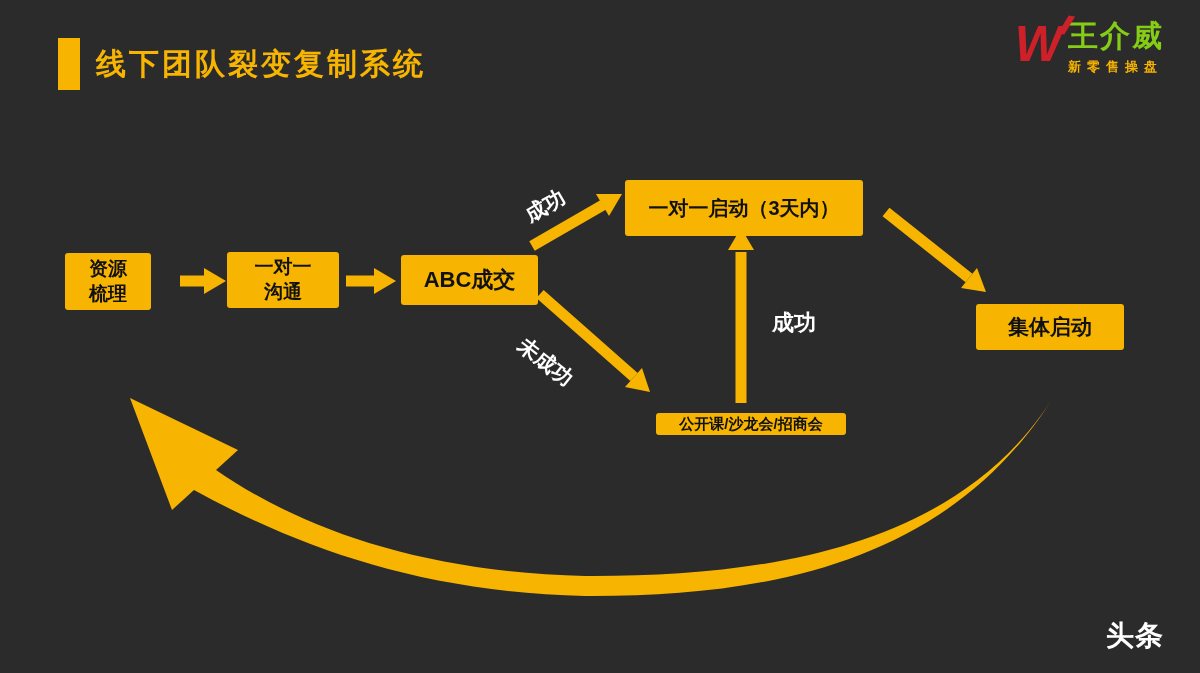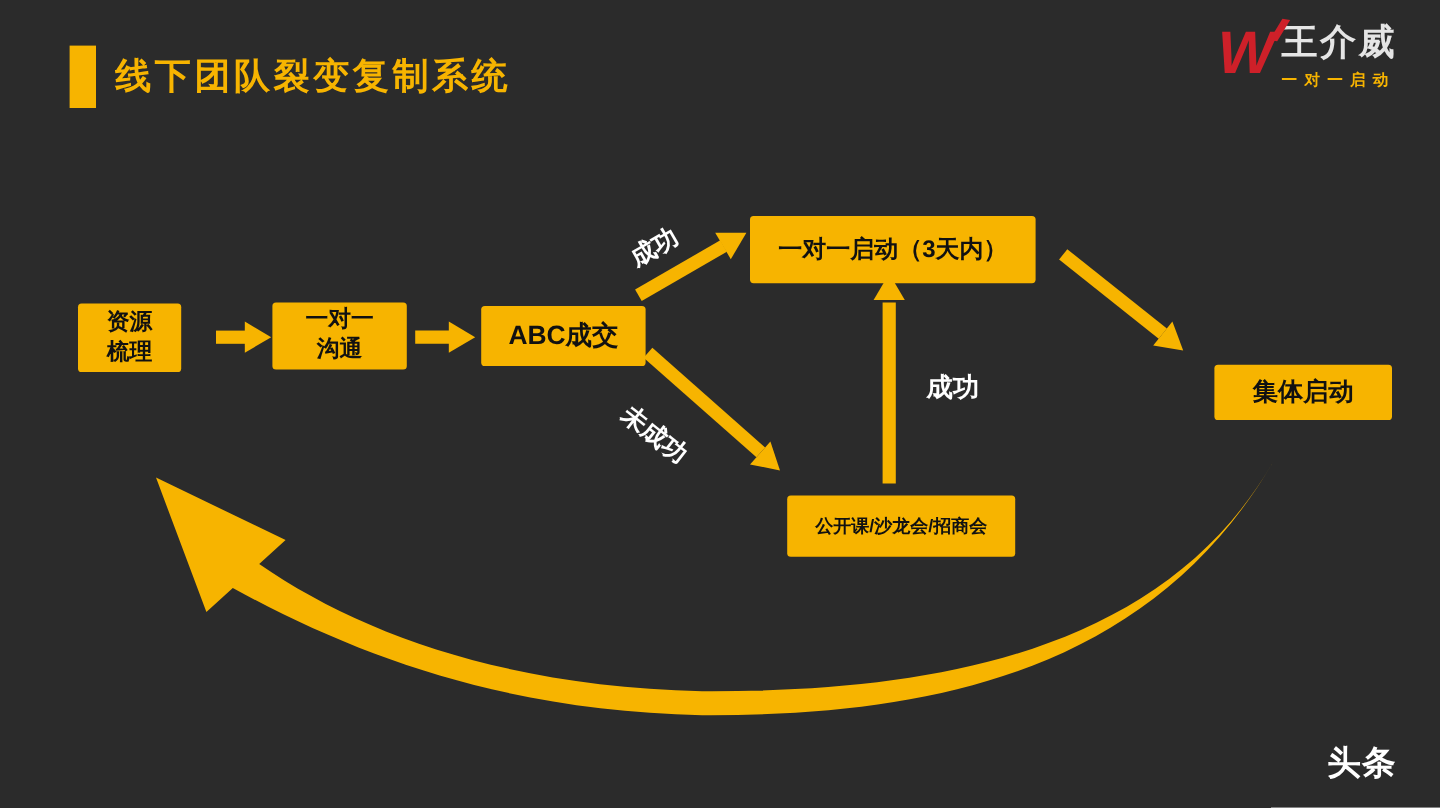--- a/index.html
+++ b/index.html
@@ -25,37 +25,37 @@
   .logo-mark-wrap { position:relative; margin-right:6px; }
   .logo-mark {
     font-size:50px; font-weight:bold; font-style:italic;
     color:var(--logo-red); line-height:52px; display:inline-block;
   }
   .logo-spark {
     position:absolute; top:-2px; right:-8px; width:7px; height:18px;
     background:var(--logo-red); transform:skewX(-25deg) rotate(8deg);
   }
   .logo-text { display:flex; flex-direction:column; }
-  .logo-name { font-size:30px; font-weight:bold; color:#e5e5e5; line-height:36px; letter-spacing:2px; }
+  .logo-name { font-size:30px; font-weight:bold; color:#84cc16; line-height:36px; letter-spacing:2px; }
   .logo-subtitle { font-size:13px; font-weight:bold; color:var(--accent); letter-spacing:6px; margin-top:4px; }
 
   
   .node {
     position:absolute; z-index:2;
     background:var(--accent); color:var(--box-text);
     font-weight:bold; text-align:center;
     display:flex; align-items:center; justify-content:center;
     white-space:pre-line; border-radius:3px; line-height:1.3;
   }
   .node-resource  { left:65px;  top:253px; width:86px; height:57px; font-size:19px; }
   .node-oneonone  { left:227px; top:252px; width:112px; height:56px; font-size:19px; }
   .node-abc       { left:401px; top:255px; width:137px; height:50px; font-size:22px; }
   .node-launch    { left:625px; top:180px; width:238px; height:56px; font-size:20px; }
-  .node-openclass { left:656px; top:413px; width:190px; height:51px; font-size:15px; }
-  .node-group     { left:976px; top:304px; width:148px; height:46px; font-size:21px;margin-left:36px; }
+  .node-openclass { left:656px; top:413px; width:190px; height:22px; font-size:15px; }
+  .node-group     { left:976px; top:304px; width:148px; height:46px; font-size:21px; }
 
   
   .arrow-label {
     position:absolute; z-index:3; color:#FFFFFF; font-weight:bold;
     white-space:nowrap;
   }
   .label-success-top { left:524px; top:192px; font-size:21px; transform:rotate(-30deg); }
   .label-fail        { left:514px; top:348px; font-size:21px; transform:rotate(38deg); }
   .label-success-mid { left:772px; top:308px; font-size:22px; }
 
@@ -126,21 +126,21 @@
     <div class="page-title">线下团队裂变复制系统</div>
   </div>
 
   <div class="logo">
     <div class="logo-mark-wrap">
       <span class="logo-mark">W</span>
       <span class="logo-spark"></span>
     </div>
     <div class="logo-text">
       <span class="logo-name">王介威</span>
-      <span class="logo-subtitle">一对一启动</span>
+      <span class="logo-subtitle">新零售操盘</span>
     </div>
   </div>
 
   <div class="node node-resource">资源
 梳理</div>
   <div class="node node-oneonone">一对一
 沟通</div>
   <div class="node node-abc">ABC成交</div>
   <div class="node node-launch">一对一启动（3天内）</div>
   <div class="node node-openclass">公开课/沙龙会/招商会</div>

